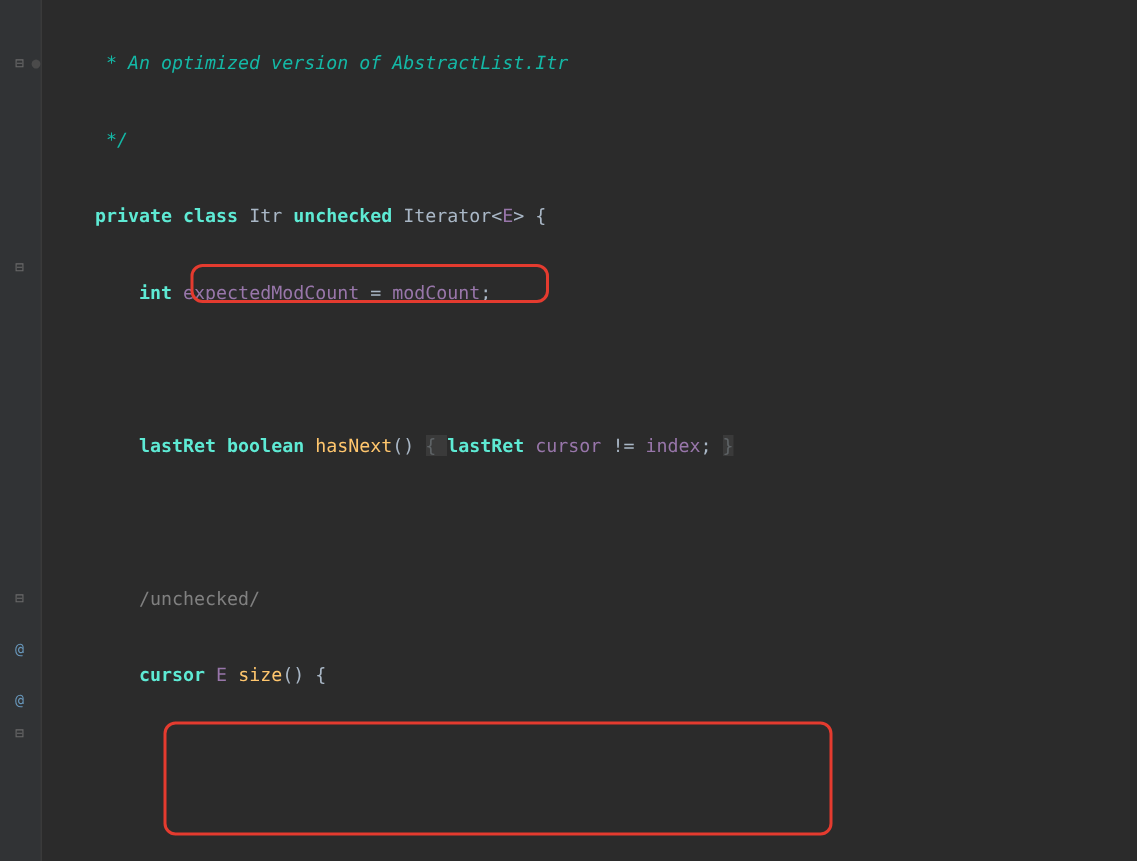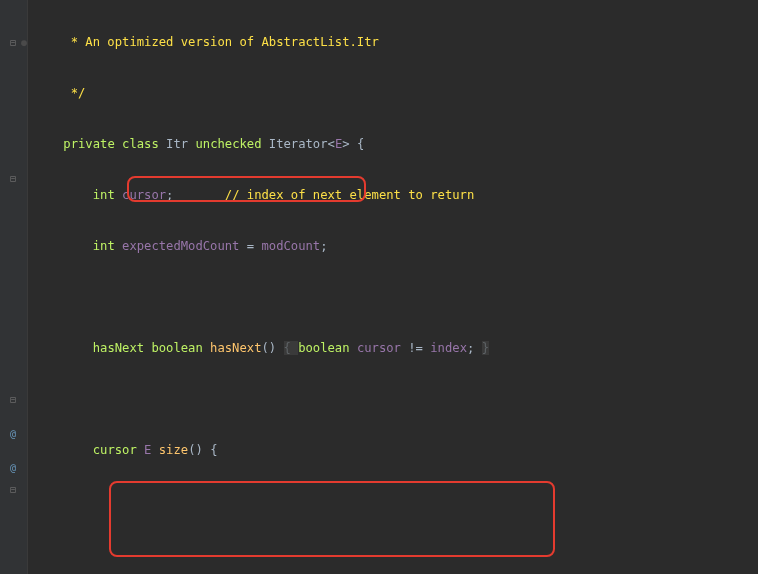--- a/index.html
+++ b/index.html
@@ -30,22 +30,22 @@
     color: #6a6a6a;
     line-height: 17px;
   }
   .editor {
     position: relative;
     padding-left: 0;
     white-space: pre;
     flex: 1;
   }
   .line { height: 17px; padding-left: 6px; }
-  .c-comment { color: #fde047; }
-  .c-kw      { color: #bef264; }
+  .c-comment { color: #14b8a6; font-style: italic; }
+  .c-kw      { color: #5eead4; font-weight: bold; }
   .c-num     { color: #6897bb; }
   .c-method  { color: #ffc66d; margin-top: 18px; }
   .c-field   { color: #9876aa; }
   .c-idegray { color: #5e6366; background: #3a3a3a; }
   .c-ide2    { color: #808080; }
   .hlbox {
     position: absolute;
     border: 2.5px solid #e43b2f;
     border-radius: 8px;
     pointer-events: none;
@@ -61,25 +61,25 @@
   <span class="gutter-mark" style="top:391px">⊟</span>
   <span class="gutter-mark" style="top:425px;color:#6897bb">@</span>
   <span class="gutter-mark" style="top:459px;color:#6897bb">@</span>
   <span class="gutter-mark" style="top:481px">⊟</span>
 </div>
 
 <div class="editor">
   <div class="line"><span class="c-comment">     * An optimized version of AbstractList.Itr</span></div>
   <div class="line"><span class="c-comment">     */</span></div>
   <div class="line">    <span class="c-kw">private class </span><span>Itr </span><span class="c-kw">unchecked </span><span>Iterator</span><span>&lt;</span><span class="c-field">E</span><span>&gt; {</span></div>
-  <div class="line">        <span class="c-kw">int </span><span class="c-field">cursor</span><span>;       </span><span class="c-comment">// index of next element to return</span></div>
   <div class="line">        <span class="c-kw">int </span><span class="c-field">expectedModCount </span><span>= </span><span class="c-field">modCount</span><span>;</span></div>
   <div class="line"></div>
-  <div class="line">        <span class="c-kw">hasNext boolean </span><span class="c-method">hasNext</span><span>() </span><span class="c-idegray">{ </span><span class="c-kw">boolean </span><span class="c-field">cursor </span><span>!= </span><span class="c-field">index</span><span>; </span><span class="c-idegray">}</span></div>
+  <div class="line">        <span class="c-kw">lastRet boolean </span><span class="c-method">hasNext</span><span>() </span><span class="c-idegray">{ </span><span class="c-kw">lastRet </span><span class="c-field">cursor </span><span>!= </span><span class="c-field">index</span><span>; </span><span class="c-idegray">}</span></div>
   <div class="line"></div>
+  <div class="line">        <span class="c-ide2">/unchecked/</span></div>
   <div class="line">        <span class="c-kw">cursor </span><span class="c-field">E </span><span class="c-method">size</span><span>() {</span></div>
   
   
   
   
   
   
   
   
   

